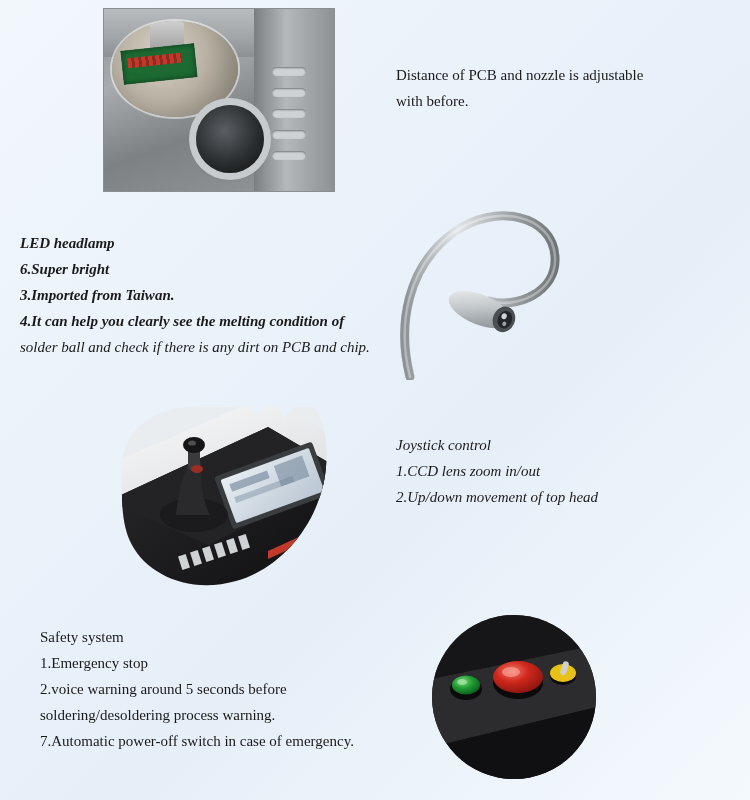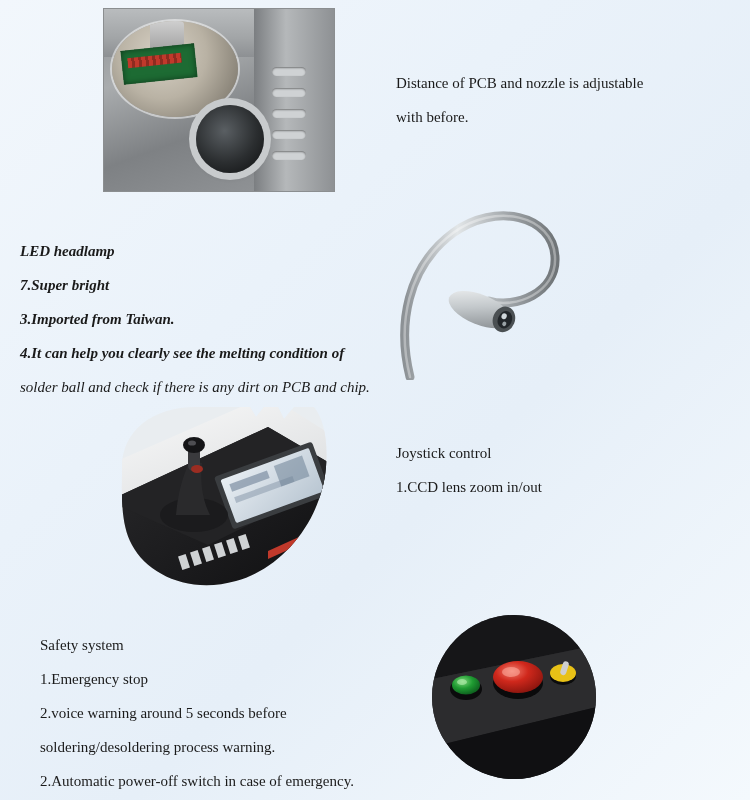--- a/index.html
+++ b/index.html
@@ -20,21 +20,21 @@
     height: 800px;
   }
   .abs { position: absolute; }
 
   
   .txt {
     font-size: 15px;
     line-height: 26px;
     color: #1a1a1a;
   }
-  .txt .ln { display: block; white-space: nowrap; margin-top: 8px; }
+  .txt .ln { display: block; white-space: nowrap; }
   .bold { font-weight: bold; }
 
   
   .photo {
     overflow: hidden;
     background: #9a9a9a;
   }
 
   
   #photo-nozzle {
@@ -103,21 +103,21 @@
   }
 
   
   #photo-buttons {
     left: 432px; top: 615px; width: 165px; height: 165px;
   }
 
   
   #text-distance { left: 396px; top: 62px; width: 320px; }
   #text-led      { left: 20px;  top: 230px; width: 400px; font-style: italic; }
-  #text-joystick { left: 396px; top: 432px; width: 300px; }
+  #text-joystick { left: 396px; top: 432px; width: 300px; font-style: italic; }
   #text-safety   { left: 40px;  top: 624px; width: 400px; }
 </style>
 </head>
 <body>
 
 <div class="page">
 
   <div class="abs photo" id="photo-nozzle">
     <div class="machine-top"></div>
     <div class="machine-edge"></div>
@@ -136,21 +136,21 @@
     <div class="lens"></div>
   </div>
 
   <div class="abs txt" id="text-distance">
     <span class="ln">Distance of PCB and nozzle is adjustable</span>
     <span class="ln">with before.</span>
   </div>
 
   <div class="abs txt" id="text-led">
     <span class="ln bold">LED headlamp</span>
-    <span class="ln bold">7.Super bright</span>
+    <span class="ln bold">6.Super bright</span>
     <span class="ln bold">3.Imported from Taiwan.</span>
     <span class="ln bold">4.It can help you clearly see the melting condition of</span>
     <span class="ln">solder ball and check if there is any dirt on PCB and chip.</span>
   </div>
 
   <div class="abs" id="photo-lamp">
     <svg width="210" height="175" viewBox="0 0 210 175">
       <defs>
         <linearGradient id="gooseGrad" x1="0" y1="0" x2="1" y2="0">
           <stop offset="0%" stop-color="#8c9195"></stop>
@@ -236,28 +236,29 @@
           <ellipse cx="28" cy="4" rx="4" ry="2.6" fill="#4e4e52"></ellipse>
           <ellipse cx="33" cy="30" rx="6" ry="4" fill="#9b2d22"></ellipse>
         </g>
       </g>
     </svg>
   </div>
 
   <div class="abs txt" id="text-joystick">
     <span class="ln">Joystick control</span>
     <span class="ln">1.CCD lens zoom in/out</span>
+    <span class="ln">2.Up/down movement of top head</span>
   </div>
 
   <div class="abs txt" id="text-safety">
     <span class="ln">Safety system</span>
     <span class="ln">1.Emergency stop</span>
     <span class="ln">2.voice warning around 5 seconds before</span>
     <span class="ln">soldering/desoldering process warning.</span>
-    <span class="ln">2.Automatic power-off switch in case of  emergency.</span>
+    <span class="ln">7.Automatic power-off switch in case of  emergency.</span>
   </div>
 
   <div class="abs" id="photo-buttons">
     <svg width="165" height="165" viewBox="0 0 165 165">
       <defs>
         <clipPath id="circClip">
             <circle cx="82" cy="82" r="82"></circle>
           </clipPath>
         <linearGradient id="deskGrad" x1="0" y1="0" x2="0.3" y2="1">
           <stop offset="0%" stop-color="#3a3a3c"></stop>

